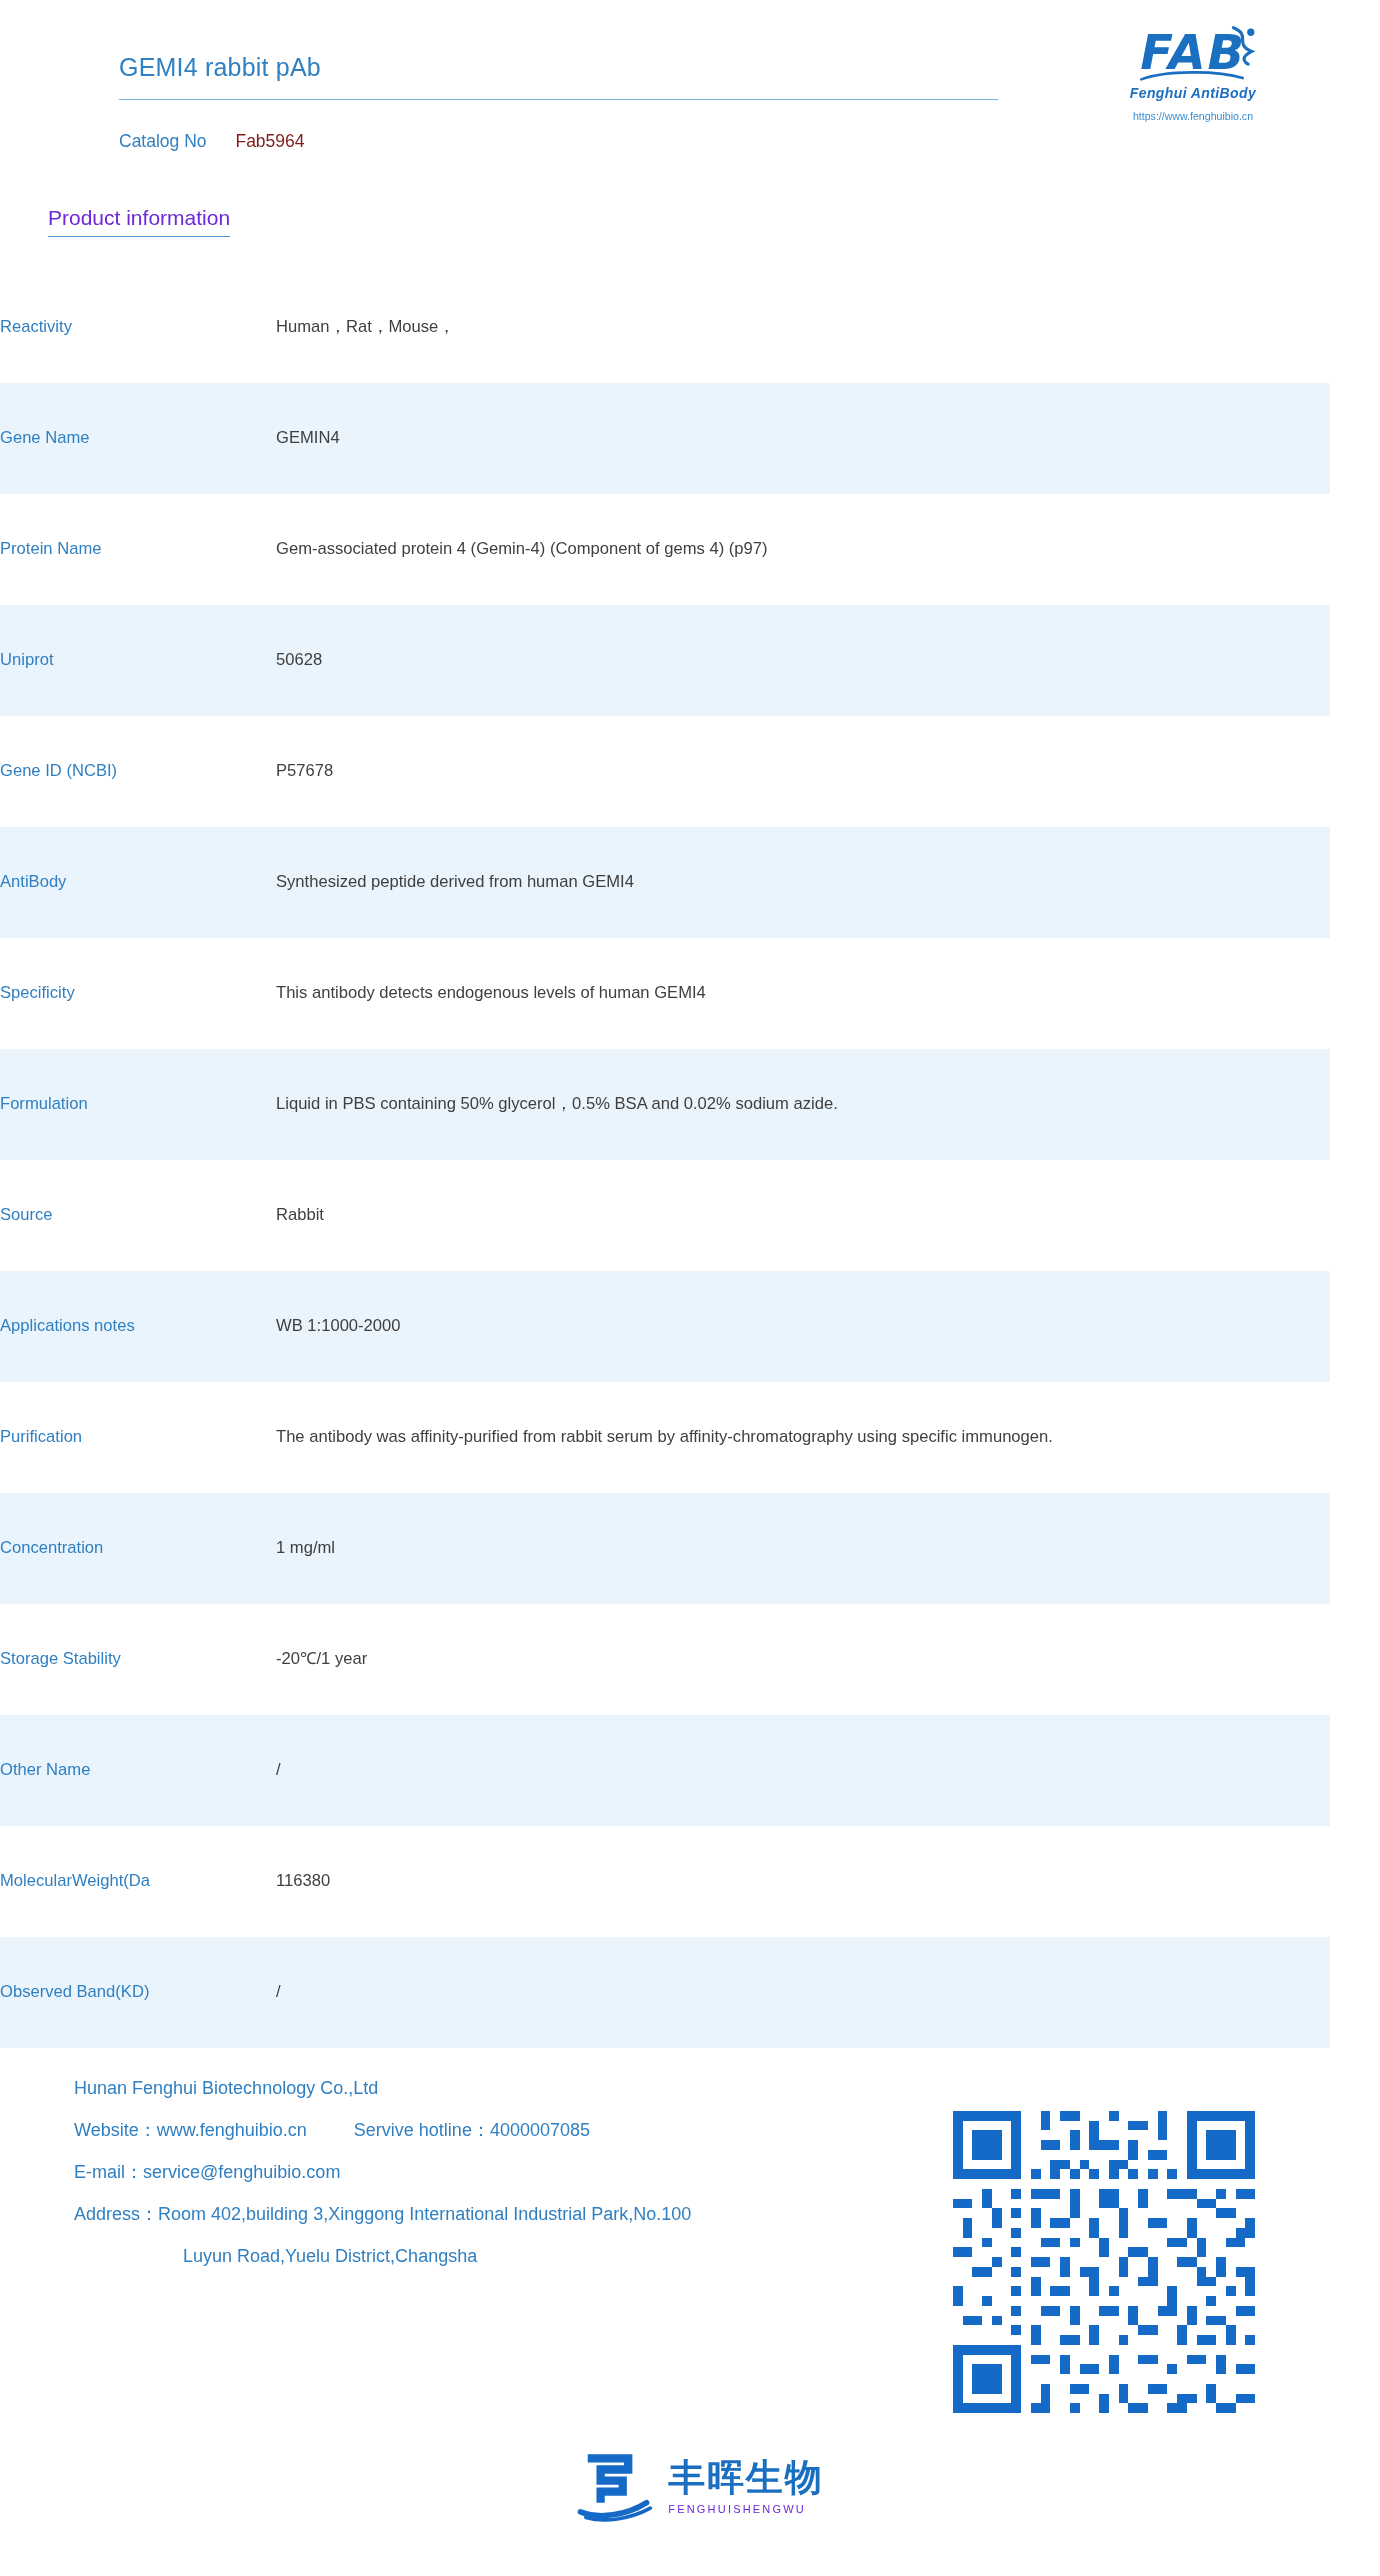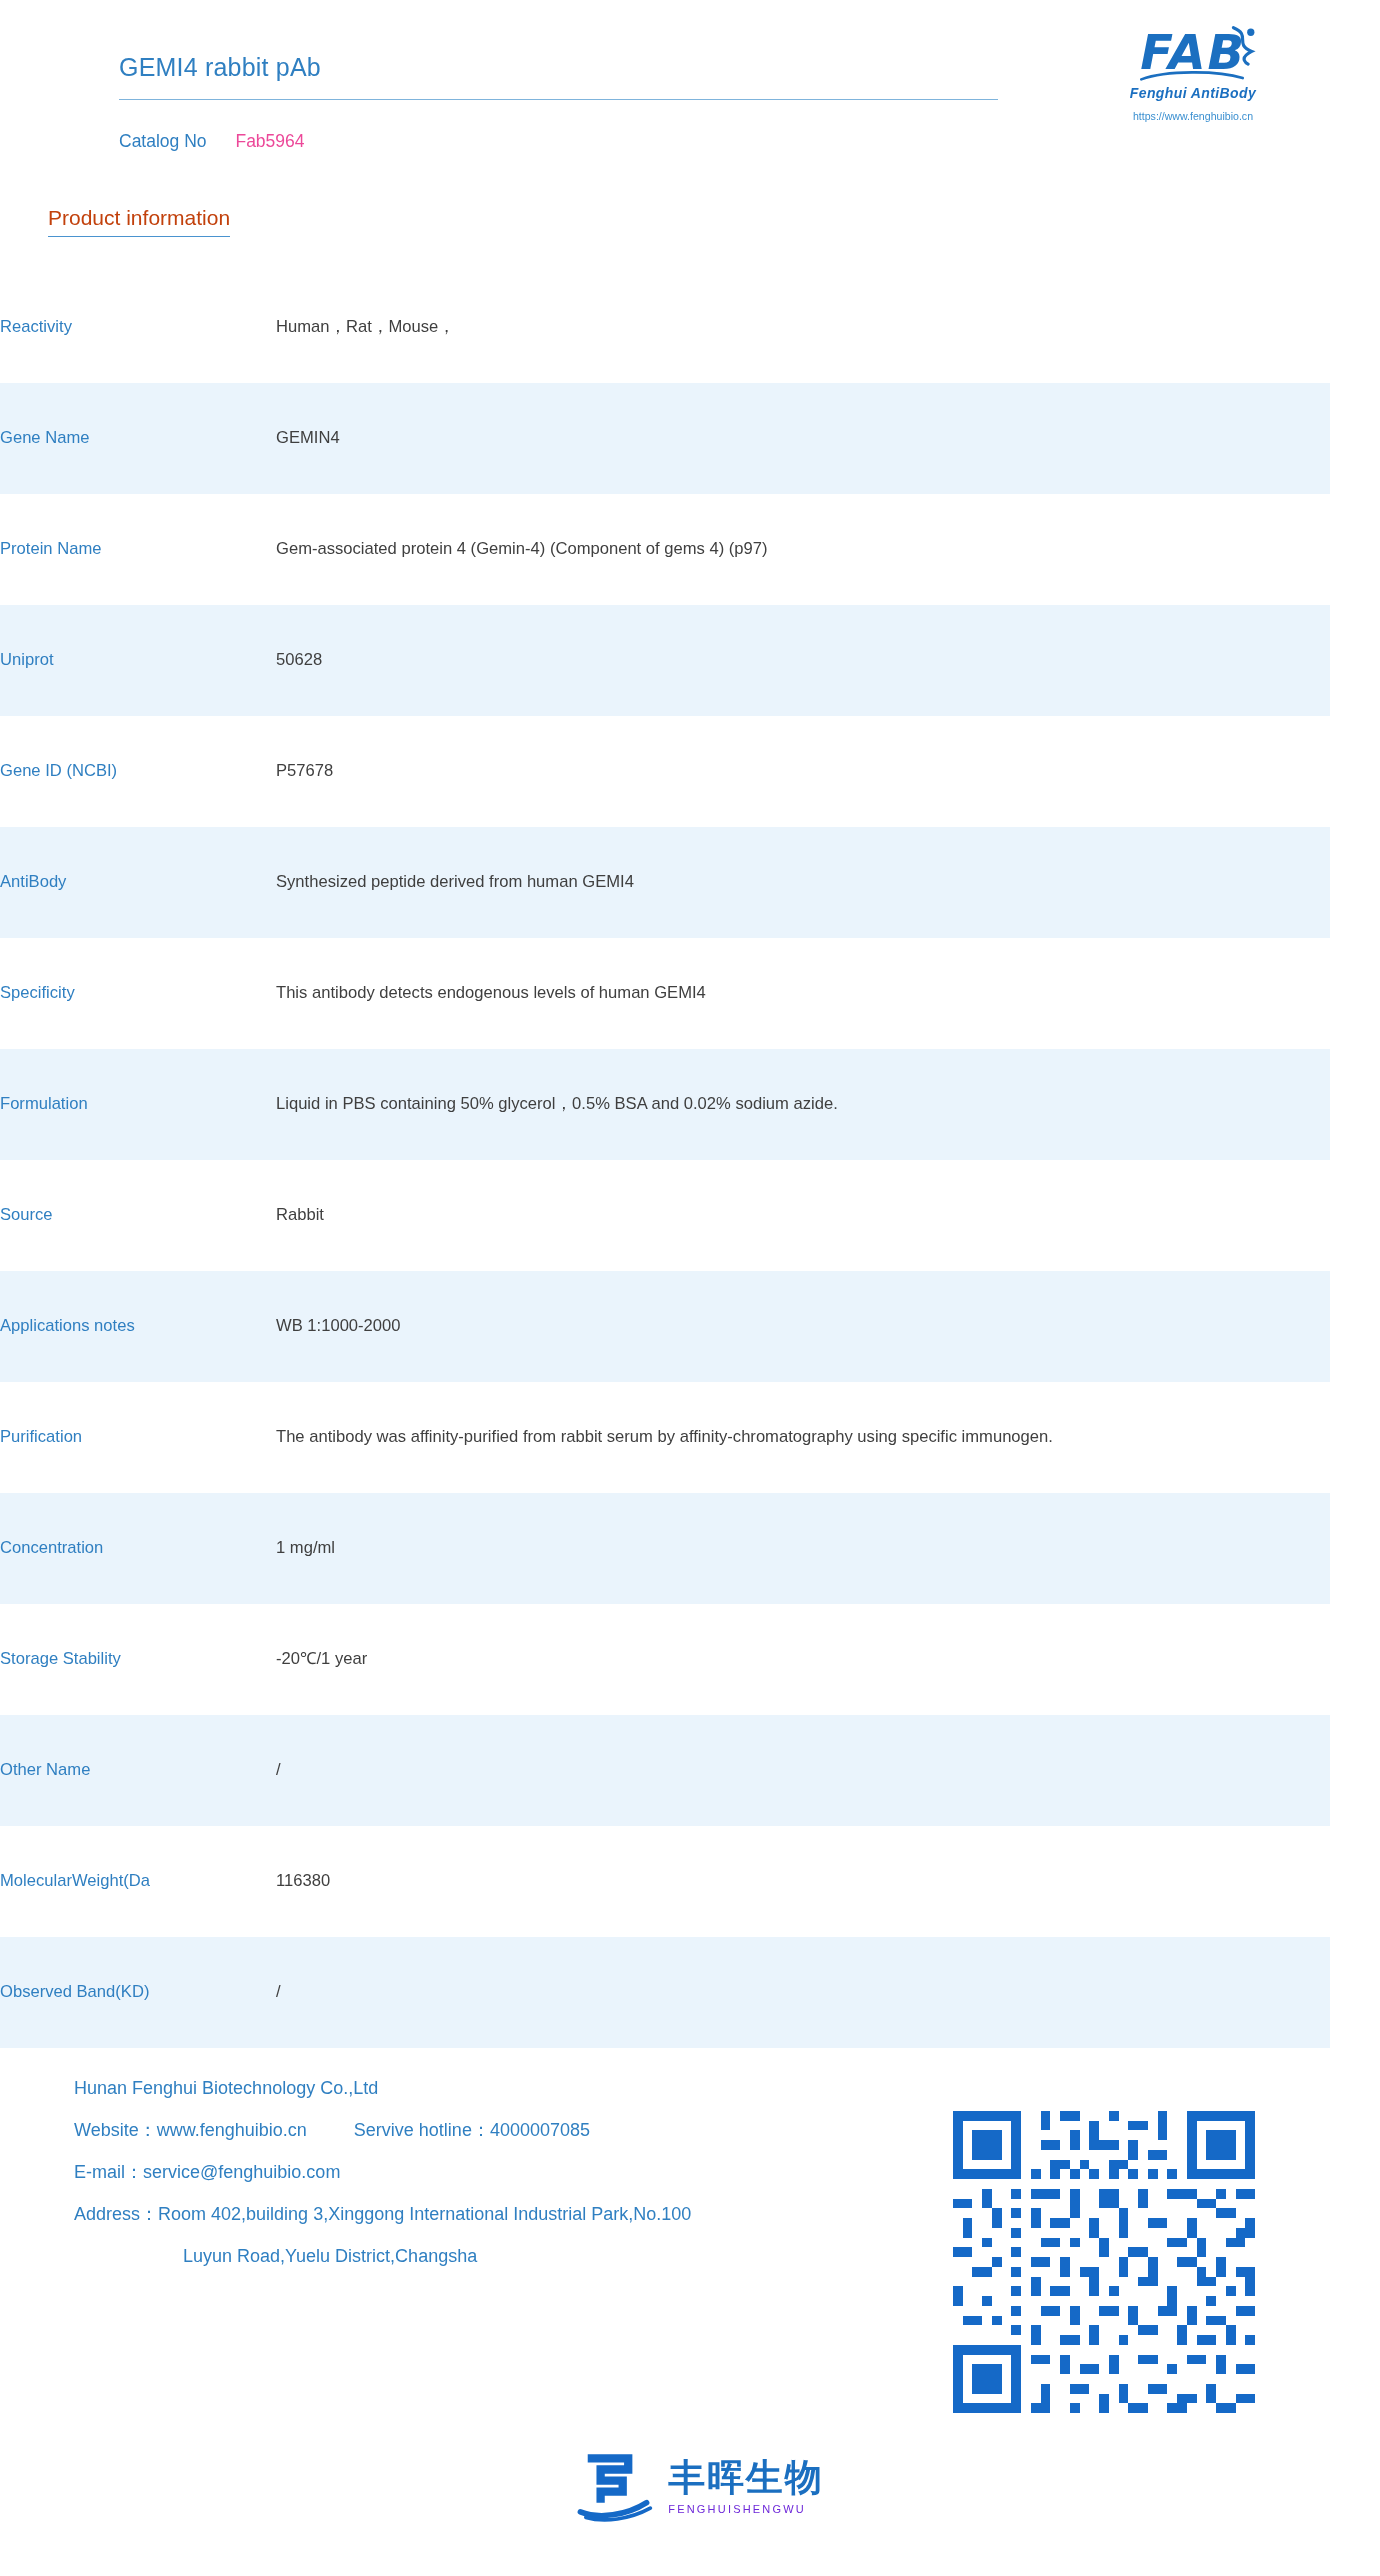--- a/index.html
+++ b/index.html
@@ -36,21 +36,21 @@
     padding-bottom: 16.6px;
     width: 879px;
     border-bottom: 1.4px solid #7fb4dc;
   }
   .catalog-row {
     margin-top: 31px;
     font-size: 17.5px;
     color: #2f7fc1;
   }
   .catalog-label { color: #2f7fc1; }
-  .catalog-value { color: #ec4899; margin-left: 24px; }
+  .catalog-value { color: #7f1d1d; margin-left: 24px; }
 
   
   .logo-block {
     position: absolute;
     top: 28px;
     right: 81px;
     width: 212px;
     text-align: center;
   }
   .logo-mark {
@@ -83,21 +83,21 @@
     margin-top: 9.2px;
     font-size: 10.6px;
     color: #3a8fd0;
   }
 
   
   .section-head {
     margin: 13px 0 0 48px;
     display: inline-block;
     font-size: 21px;
-    color: #c2410c;
+    color: #6d28d9;
     padding-bottom: 5.5px;
     border-bottom: 1.4px solid #4a93cf;
   }
 
   
   .info-table {
     margin-top: 35px;
     width: 1330px;
     margin-left: 0;
     border-collapse: collapse;

